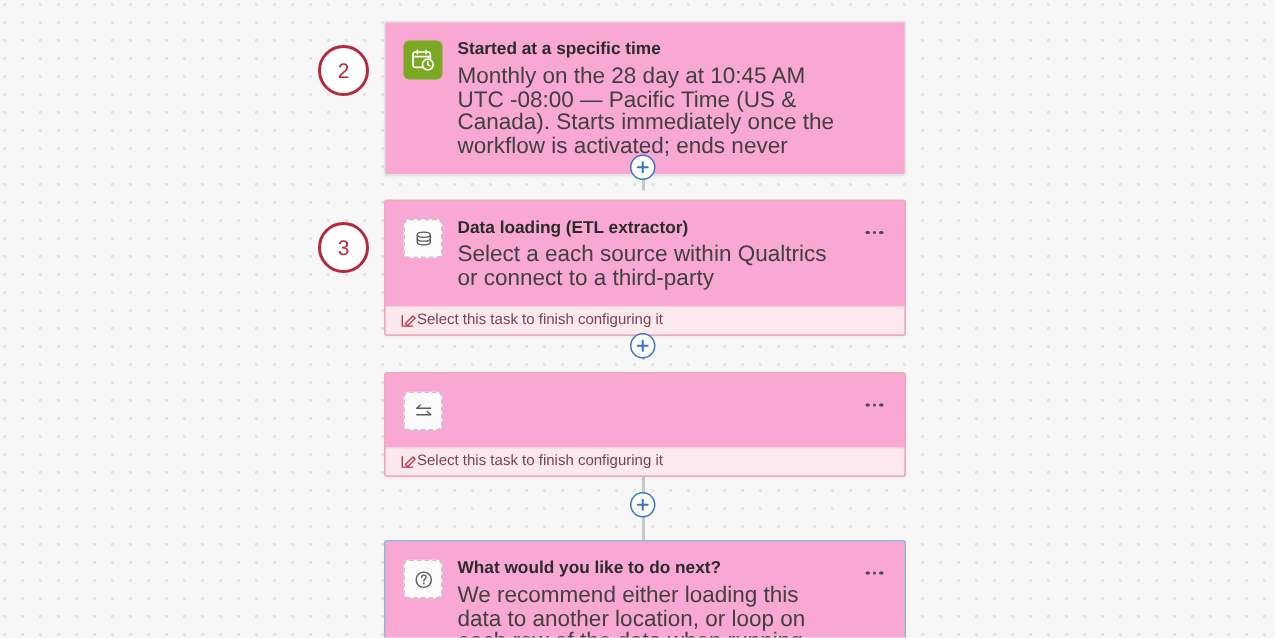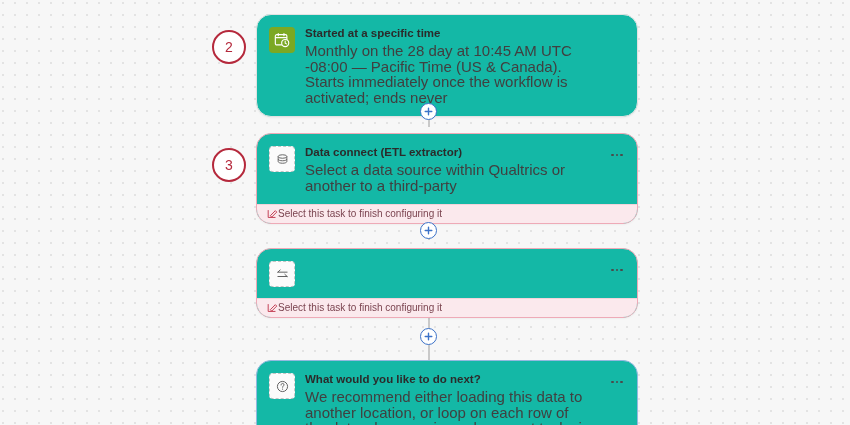--- a/index.html
+++ b/index.html
@@ -72,23 +72,23 @@
     font-size: 14px;
     color: #b5293c;
     font-weight: 400;
     z-index: 6;
   }
 
   
   .card {
     position: absolute;
     left: 256px;
-    width: 382px;
-    background: #14b8a6;
-    border-radius: 15px;
+    width: 348px;
+    background: #f9a8d4;
+    border-radius: 2px;
     box-sizing: border-box;
     overflow: hidden;
     z-index: 4;
   }
   .card.neutral {
     border: 1px solid #e2e2e2;
     box-shadow: 0 1px 2px rgba(0,0,0,0.05);
   }
   .card.warn {
     border: 1.5px solid #eeaab7;
@@ -231,22 +231,22 @@
   <div class="card warn" style="top:133px;">
     <div class="card-body">
       <div class="card-icon dashed">
         <svg width="15" height="15" viewBox="0 0 18 18">
           <ellipse cx="9" cy="5.4" rx="5.2" ry="2.1" fill="none" stroke="#5c5c5c" stroke-width="1.1"></ellipse>
           <path d="M3.8 5.4 V11.4 C3.8 12.6 6.1 13.5 9 13.5 C11.9 13.5 14.2 12.6 14.2 11.4 V5.4" fill="none" stroke="#5c5c5c" stroke-width="1.1"></path>
           <path d="M3.8 8.5 C3.8 9.7 6.1 10.5 9 10.5 C11.9 10.5 14.2 9.7 14.2 8.5" fill="none" stroke="#5c5c5c" stroke-width="1.1"></path>
         </svg>
       </div>
       <div class="card-text">
-        <div class="card-title">Data connect (ETL extractor)</div>
-        <div class="card-desc">Select a data source within Qualtrics or another to a third-party</div>
+        <div class="card-title">Data loading (ETL extractor)</div>
+        <div class="card-desc">Select a each source within Qualtrics or connect to a third-party</div>
       </div>
       <div class="kebab">
         <span></span>
         <span></span>
         <span></span>
       </div>
     </div>
     <div class="card-footer">
       <svg class="footer-icon" width="11" height="11" viewBox="0 0 14 14">
         <path d="M1.5 3.2 V12 H10.3" fill="none" stroke="#c0394f" stroke-width="1.2" stroke-linecap="round"></path>

